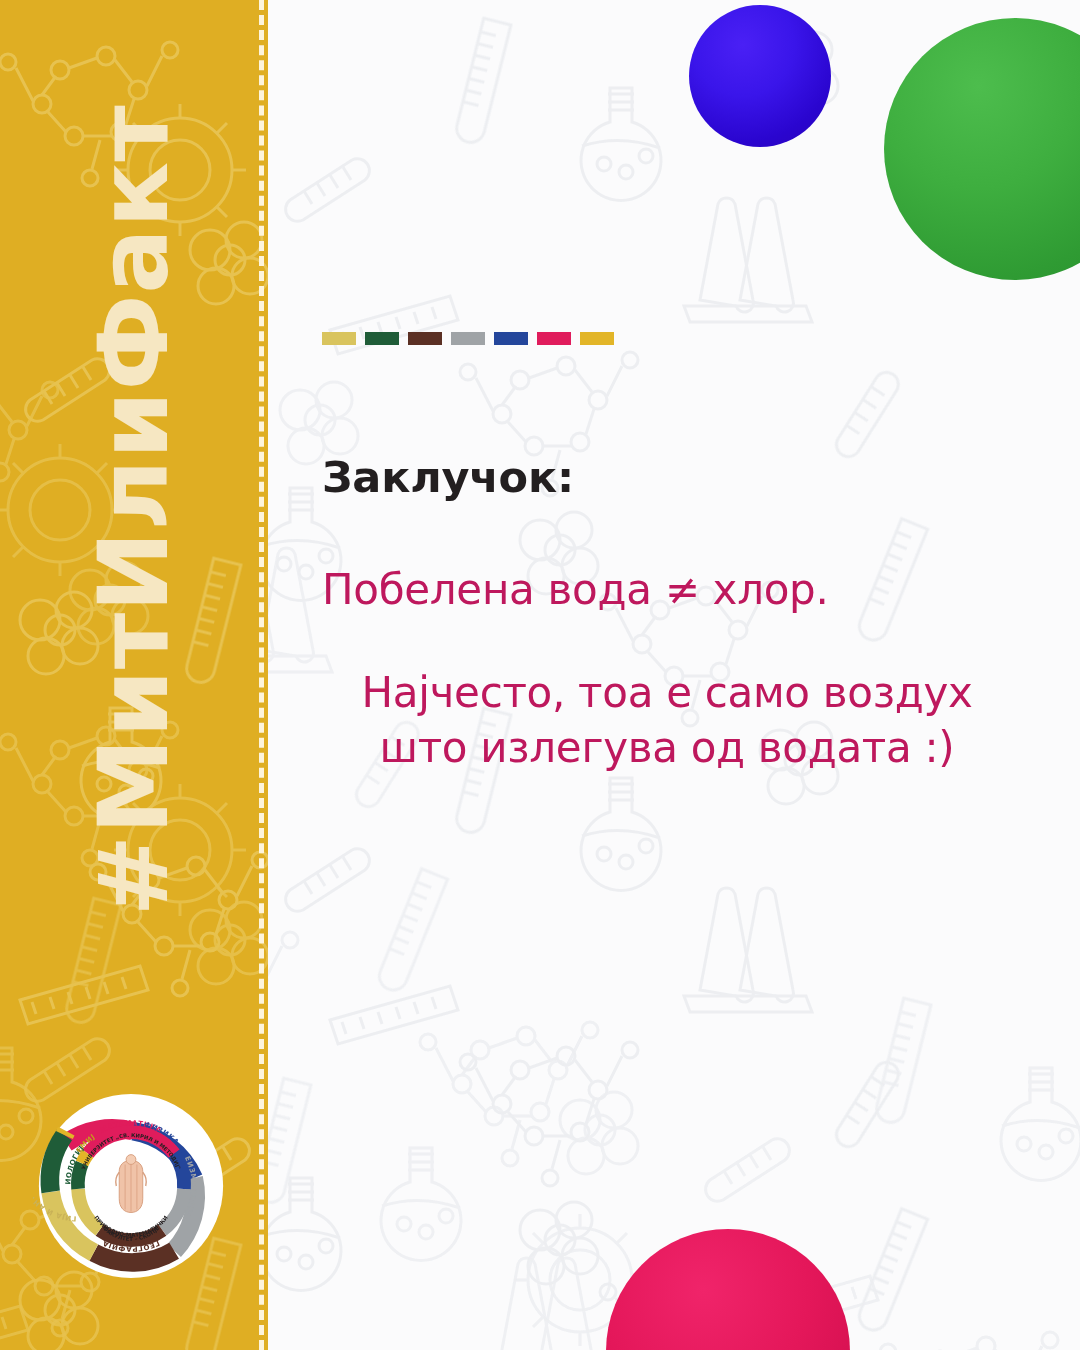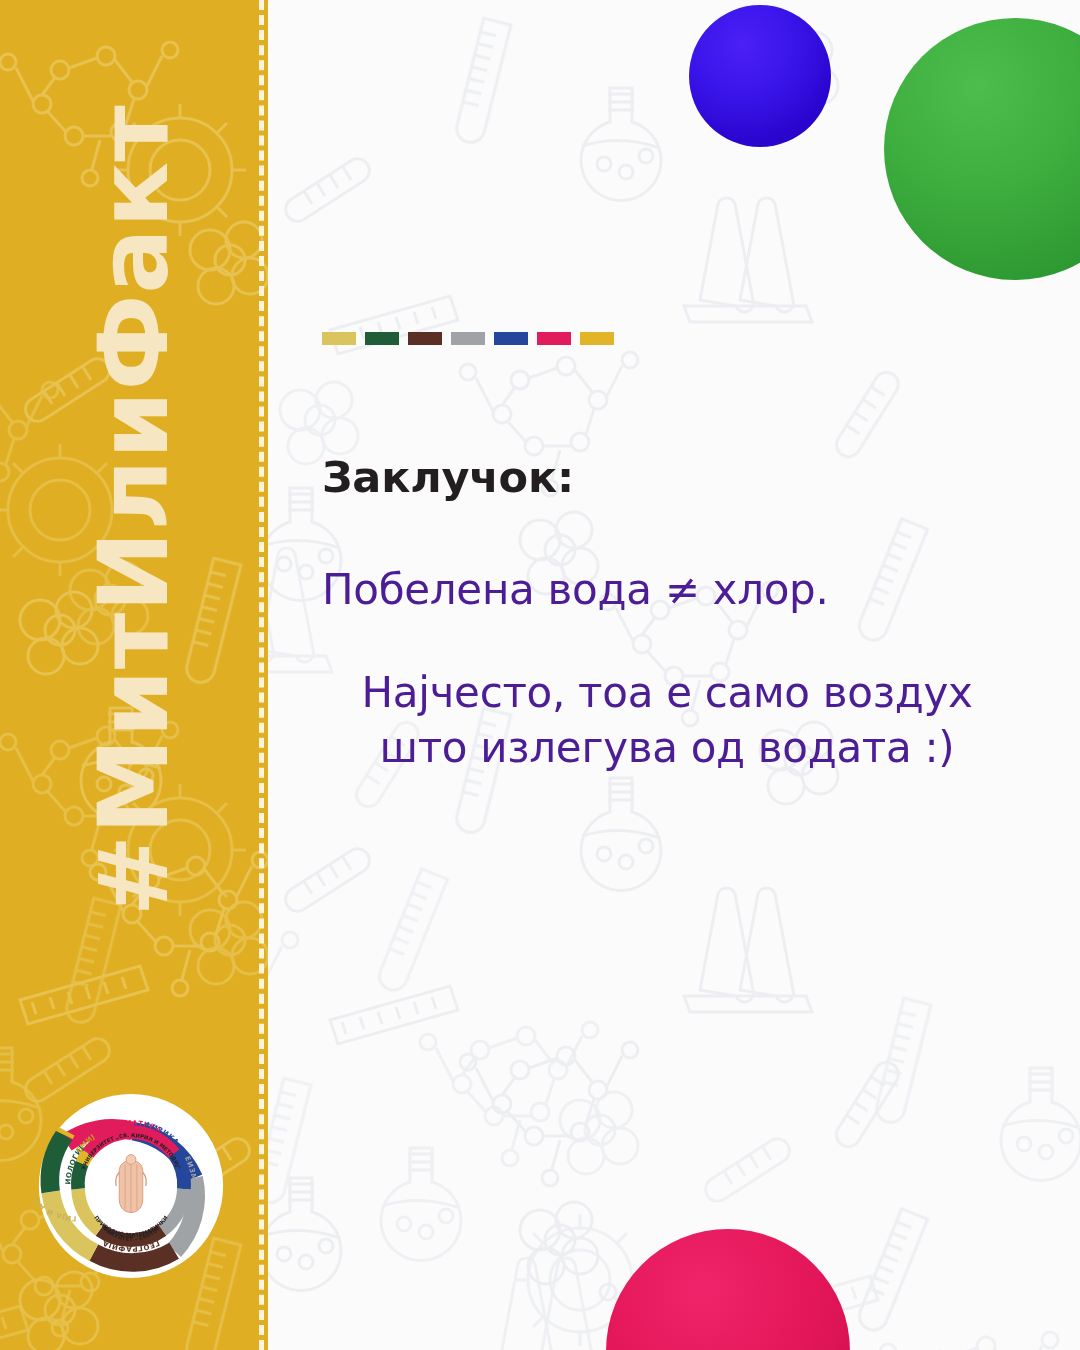--- a/index.html
+++ b/index.html
@@ -136,21 +136,21 @@
     font-weight: 700;
     color: #231f20;
     line-height: 1.2;
     margin: 0 0 58px 0;
     letter-spacing: -0.2px;
   }
   .para {
     font-family: "DejaVu Sans", sans-serif;
     font-size: 42px;
     font-weight: 400;
-    color: #4c1d95;
+    color: #be185d;
     line-height: 1.32;
     margin: 0 0 48px 0;
     letter-spacing: -0.3px;
   }
   .para:last-child { margin-bottom: 0; text-align: center; }
 
   
   .logo {
     position: absolute;
     left: 33px;

